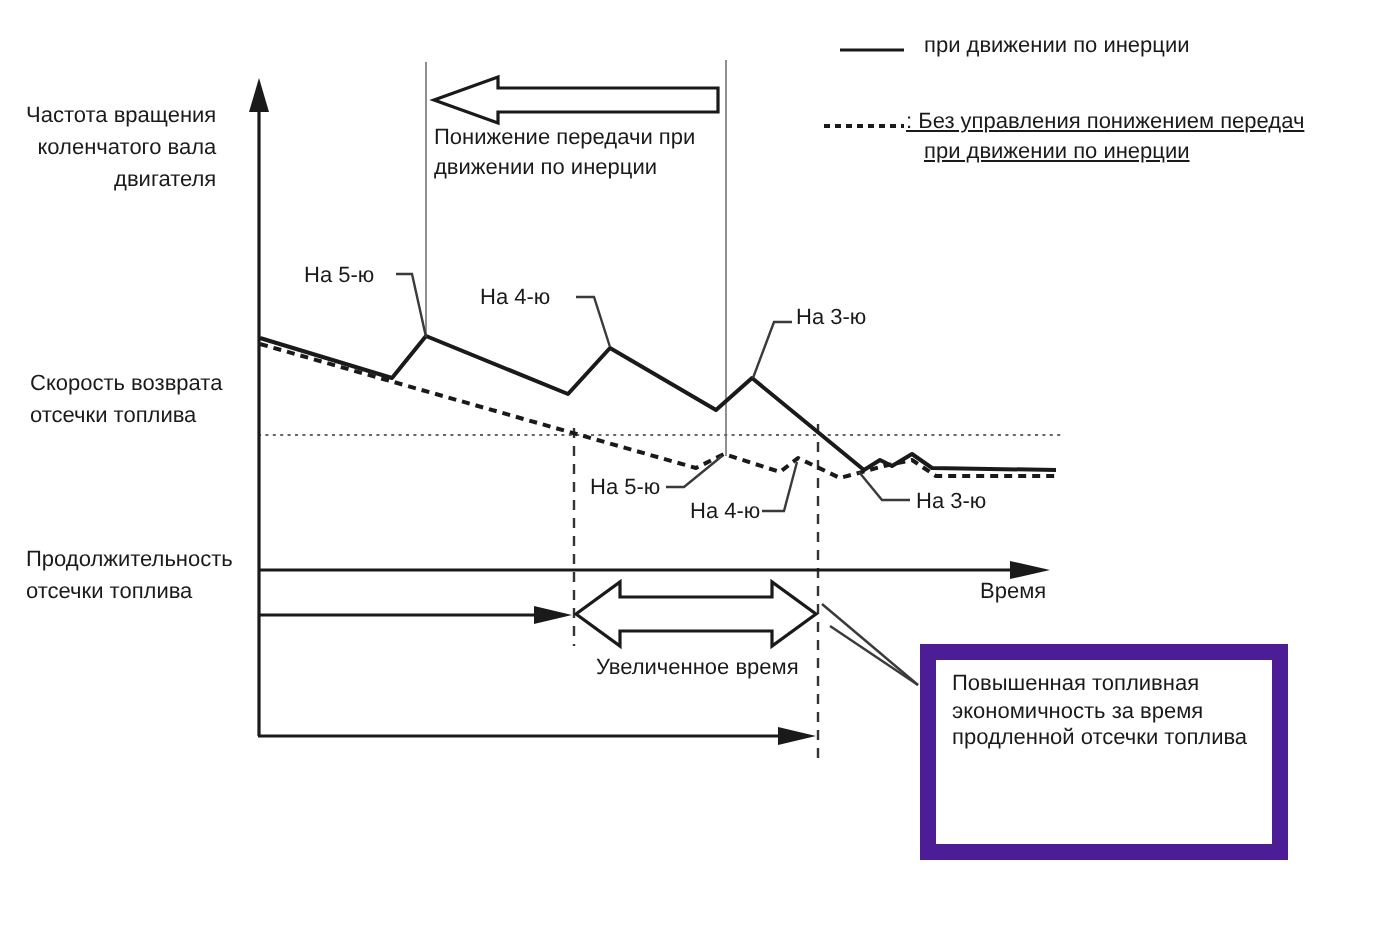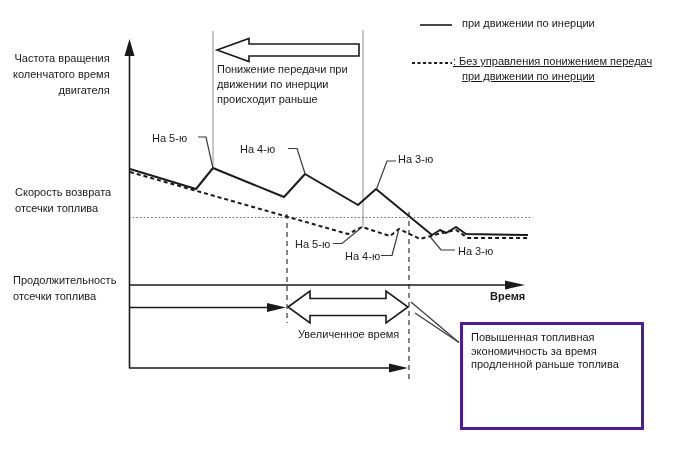--- a/index.html
+++ b/index.html
@@ -19,21 +19,21 @@
   .head    { fill:#1a1a1a; stroke:none; }
   .conn    { fill:none; stroke:#3a3a3a; stroke-width:1.2; }
   .guide   { stroke:#8f8f8f; stroke-width:1; }
   .dashv   { stroke:#333333; stroke-width:1.2; stroke-dasharray:5 4; fill:none; }
   .dotted  { stroke:#666666; stroke-width:1; stroke-dasharray:1.5 2.2; }
   .outline { fill:#ffffff; stroke:#1a1a1a; stroke-width:1.6; stroke-linejoin:miter; }
   .swatch-solid  { stroke:#1a1a1a; stroke-width:1.6; }
   .swatch-dashed { stroke:#1a1a1a; stroke-width:2; stroke-dasharray:3 2.5; }
   .callout-box {
     position:absolute; left:460px; top:322px; width:184px; height:108px;
-    border:3px solid #4c1d95; background:#ffffff;
+    border:8px solid #4c1d95; background:#ffffff;
     padding:6px 0 0 8px; font-size:11px; line-height:13.5px; white-space:nowrap;
   }
 </style>
 </head>
 <body>
 
 <div class="page">
 
   <svg width="688" height="463" viewBox="0 0 688 463">
 
@@ -72,21 +72,21 @@
 
     <polyline class="conn" points="459,342.5 411,302"></polyline>
     <polyline class="conn" points="459,342.5 415,313"></polyline>
 
     <line class="swatch-solid" x1="420" y1="25" x2="452" y2="25"></line>
     <line class="swatch-dashed" x1="412" y1="63" x2="452" y2="63"></line>
   </svg>
 
   <div class="lbl" style="left:13px; top:50px;text-align:right;">
     <div>Частота вращения</div>
-    <div>коленчатого время</div>
+    <div>коленчатого вала</div>
     <div>двигателя</div>
   </div>
 
   <div class="lbl" style="left:15px; top:184px;">
     <div>Скорость возврата</div>
     <div>отсечки топлива</div>
   </div>
 
   <div class="lbl" style="left:13px; top:272px;">
     <div>Продолжительность</div>
@@ -97,33 +97,32 @@
     <div class="indent">при движении по инерции</div>
   </div>
   <div class="lbl lh15" style="left:453px; top:54px;text-decoration:underline;">
     <div>: Без управления понижением передач</div>
     <div class="indent">при движении по инерции</div>
   </div>
 
   <div class="lbl lh15" style="left:217px; top:62px;">
     <div>Понижение передачи при</div>
     <div>движении по инерции</div>
-    <div>происходит раньше</div>
   </div>
 
   <div class="lbl lh14" style="left:152px; top:131px;">На 5-ю</div>
   <div class="lbl lh14" style="left:240px; top:142px;">На 4-ю</div>
   <div class="lbl lh14" style="left:398px; top:152px;">На 3-ю</div>
 
   <div class="lbl lh14" style="left:295px; top:237px;">На 5-ю</div>
   <div class="lbl lh14" style="left:345px; top:249px;">На 4-ю</div>
   <div class="lbl lh14" style="left:458px; top:244px;">На 3-ю</div>
 
-  <div class="lbl lh15" style="left:490px; top:289px;font-weight:bold;">Время</div>
+  <div class="lbl lh15" style="left:490px; top:289px;">Время</div>
   <div class="lbl lh15" style="left:298px; top:327px;">Увеличенное время</div>
 
   <div class="callout-box">
     <div>Повышенная топливная</div>
     <div>экономичность за время</div>
-    <div>продленной раньше топлива</div>
+    <div>продленной отсечки топлива</div>
   </div>
 
 </div>
 
 </body></html>

